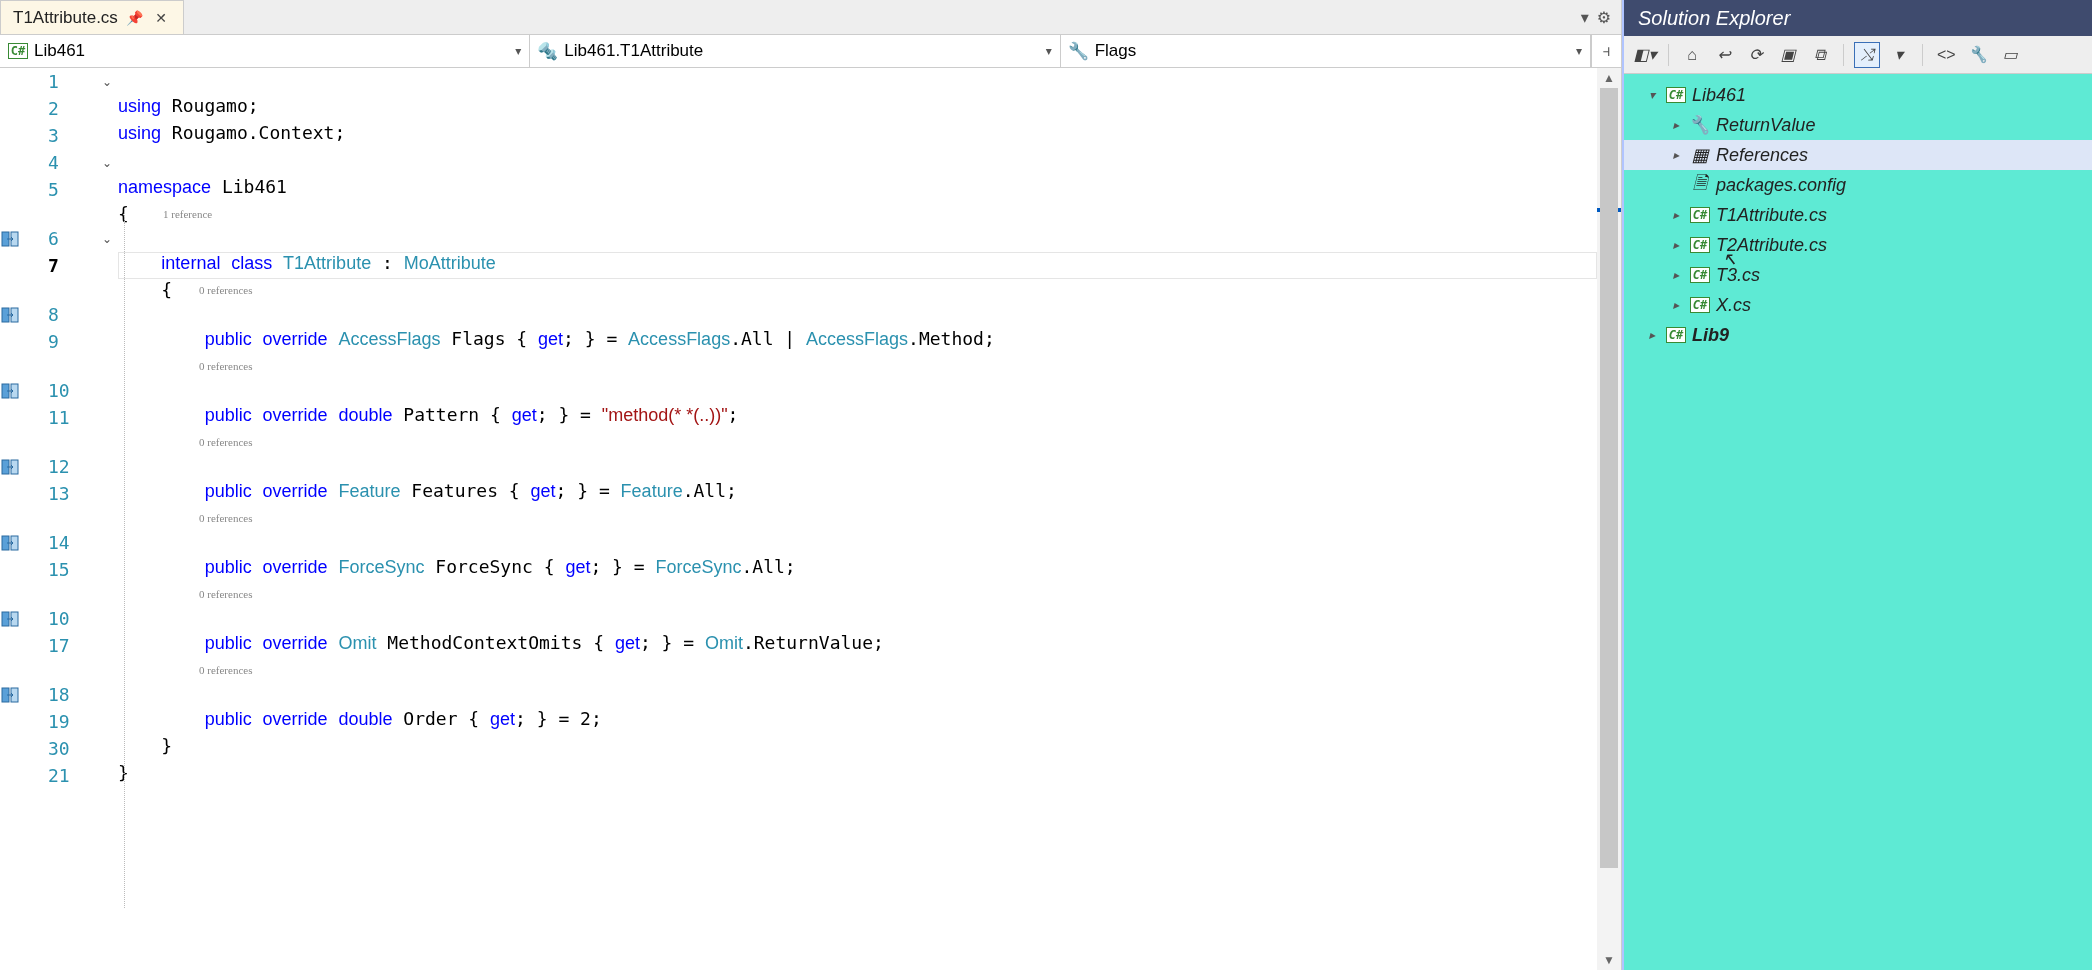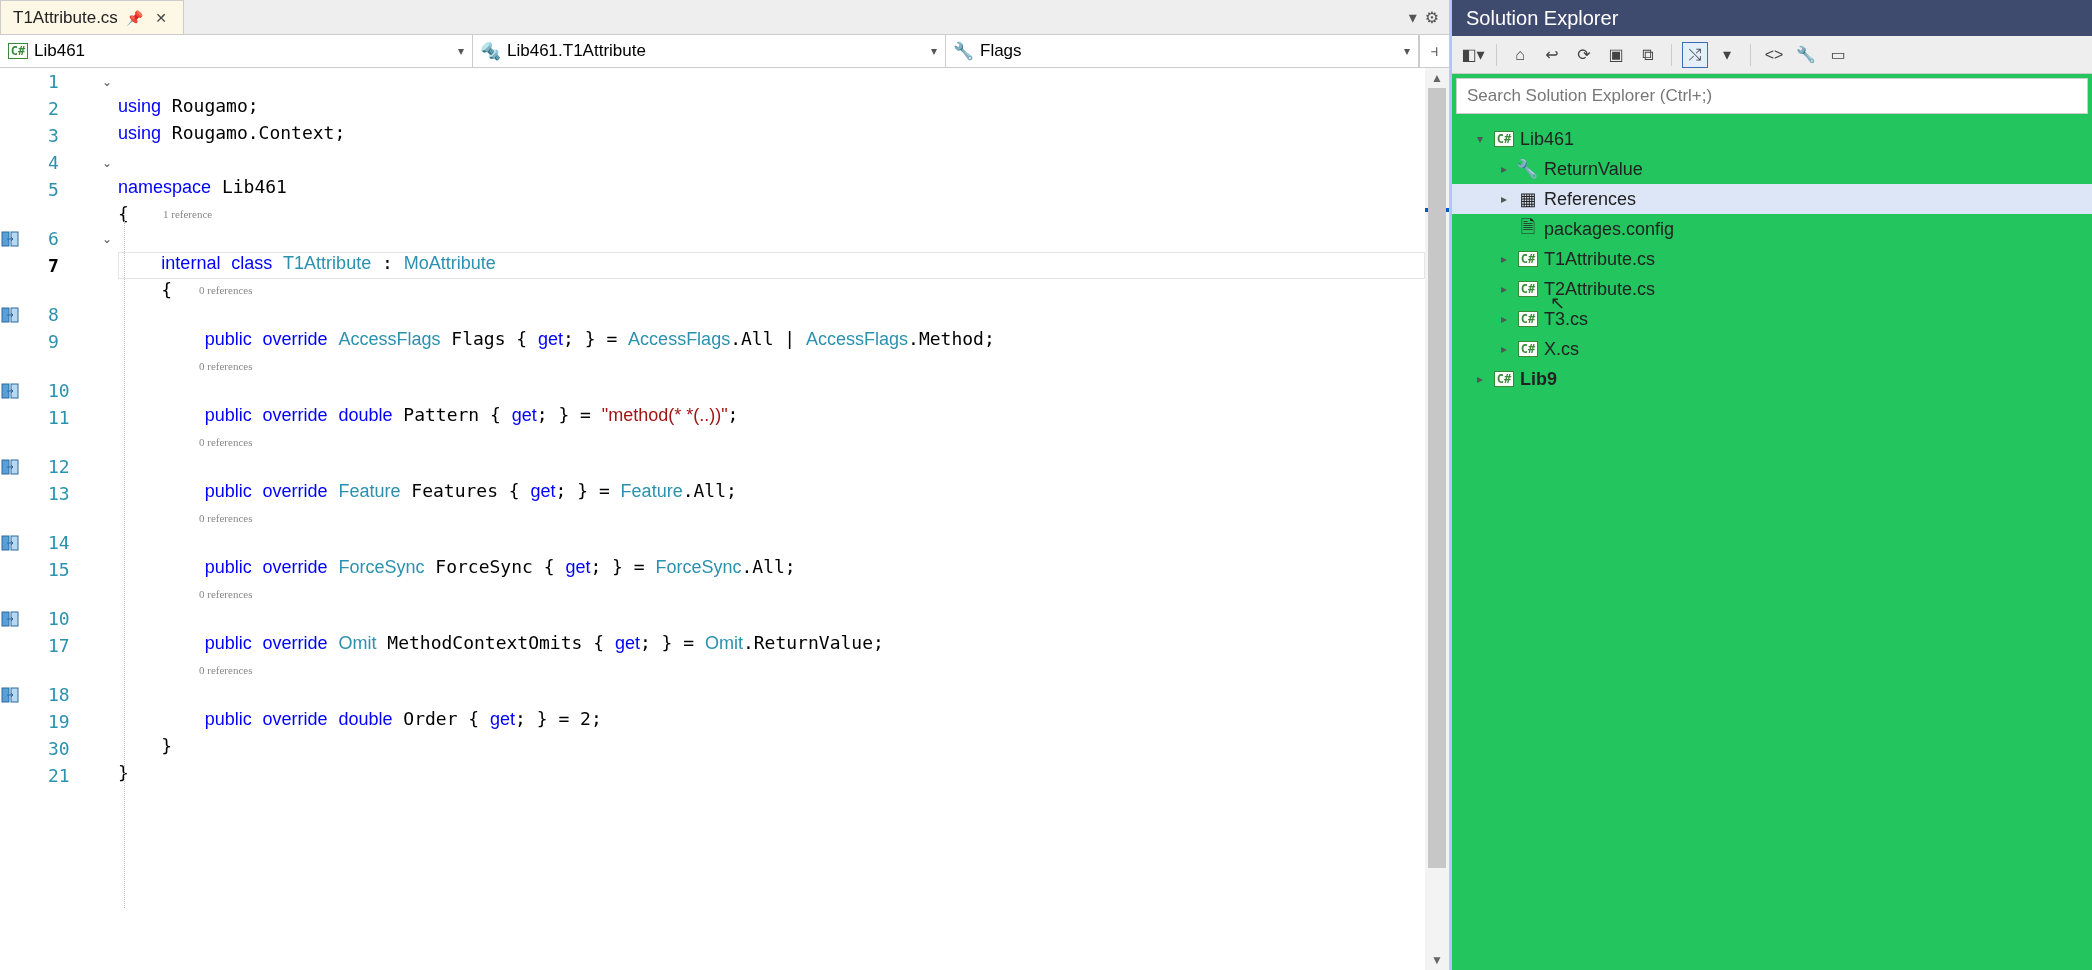--- a/index.html
+++ b/index.html
@@ -32,21 +32,21 @@
 .refrow { height:22px; display:flex; align-items:center; }
 .reflbl { font-family:"Segoe UI"; font-size:11px; color:#888; }
 .fold-caret { color:#555; font-size:12px; display:flex; align-items:center; justify-content:center; height:27px; }
 .outline-bar { position:absolute; left:0; top:0; bottom:0; width:1px; border-left:1px dotted #bbb; }
 .scrollbar { width:24px; background:#f3f3f3; position:relative; }
 .scr-u, .scr-d { height:20px; display:flex; align-items:center; justify-content:center; color:#666; font-size:12px; }
 .scr-d { position:absolute; bottom:0; width:100%; }
 .scr-thumb { position:absolute; left:3px; right:3px; background:#c7c7c7; }
 .scr-mark { position:absolute; left:0; right:0; height:4px; background:#005bc1; }
 .active-line { position:absolute; left:0; right:0; height:27px; outline:1px solid #e5e5e5; outline-offset:-1px; }
-.se-pane { width:642px; display:flex; flex-direction:column; background:#22c55e; border-left:2px solid #b0c4ff; }
+.se-pane { width:470px; display:flex; flex-direction:column; background:#5eead4; border-left:2px solid #b0c4ff;font-style:italic; }
 .se-title { height:36px; background:#3f4b6e; color:#fff; display:flex; align-items:center; padding:0 14px; font-size:20px; }
 .se-toolbar { height:38px; background:#eee; display:flex; align-items:center; padding:0 8px; gap:6px; border-bottom:1px solid #ccc; }
 .se-btn { width:26px; height:26px; display:flex; align-items:center; justify-content:center; color:#444; border:1px solid transparent; }
 .se-btn.boxed { border:1px solid #3a6fb7; background:#e4effc; }
 .se-sep { width:1px; height:22px; background:#ccc; margin:0 4px; }
 .se-search { height:36px; border:1px solid #ccc; background:#fff; margin:4px; display:flex; align-items:center; padding:0 10px; color:#777; font-size:17px; }
 .tree { flex:1; padding:6px 0; font-size:18px; color:#222; overflow:auto; }
 .tree-row { height:30px; display:flex; align-items:center; padding-left:10px; gap:6px; }
 .tree-row.l1 { padding-left:20px; }
 .tree-row.l2 { padding-left:44px; }
@@ -381,23 +381,20 @@
     <div class="se-btn">⧉</div>
     <div class="se-sep"></div>
     <div class="se-btn boxed">⤭</div>
     <div class="se-btn">▾</div>
     <div class="se-sep"></div>
     <div class="se-btn">&lt;&gt;</div>
     <div class="se-btn">🔧</div>
     <div class="se-btn">▭</div>
   </div>
 
-  <div class="se-search">
-    <span>Search Solution Explorer (Ctrl+;)</span>
-  </div>
 
   <div class="tree" id="se-tree">
   <div class="tree-row l1">
         <span class="tree-exp">▾</span>
         <span class="tree-ico">
           <span class="cs-ico">C#</span>
         </span>
         <span>Lib461</span>
       </div>
       <div class="tree-row l2">

